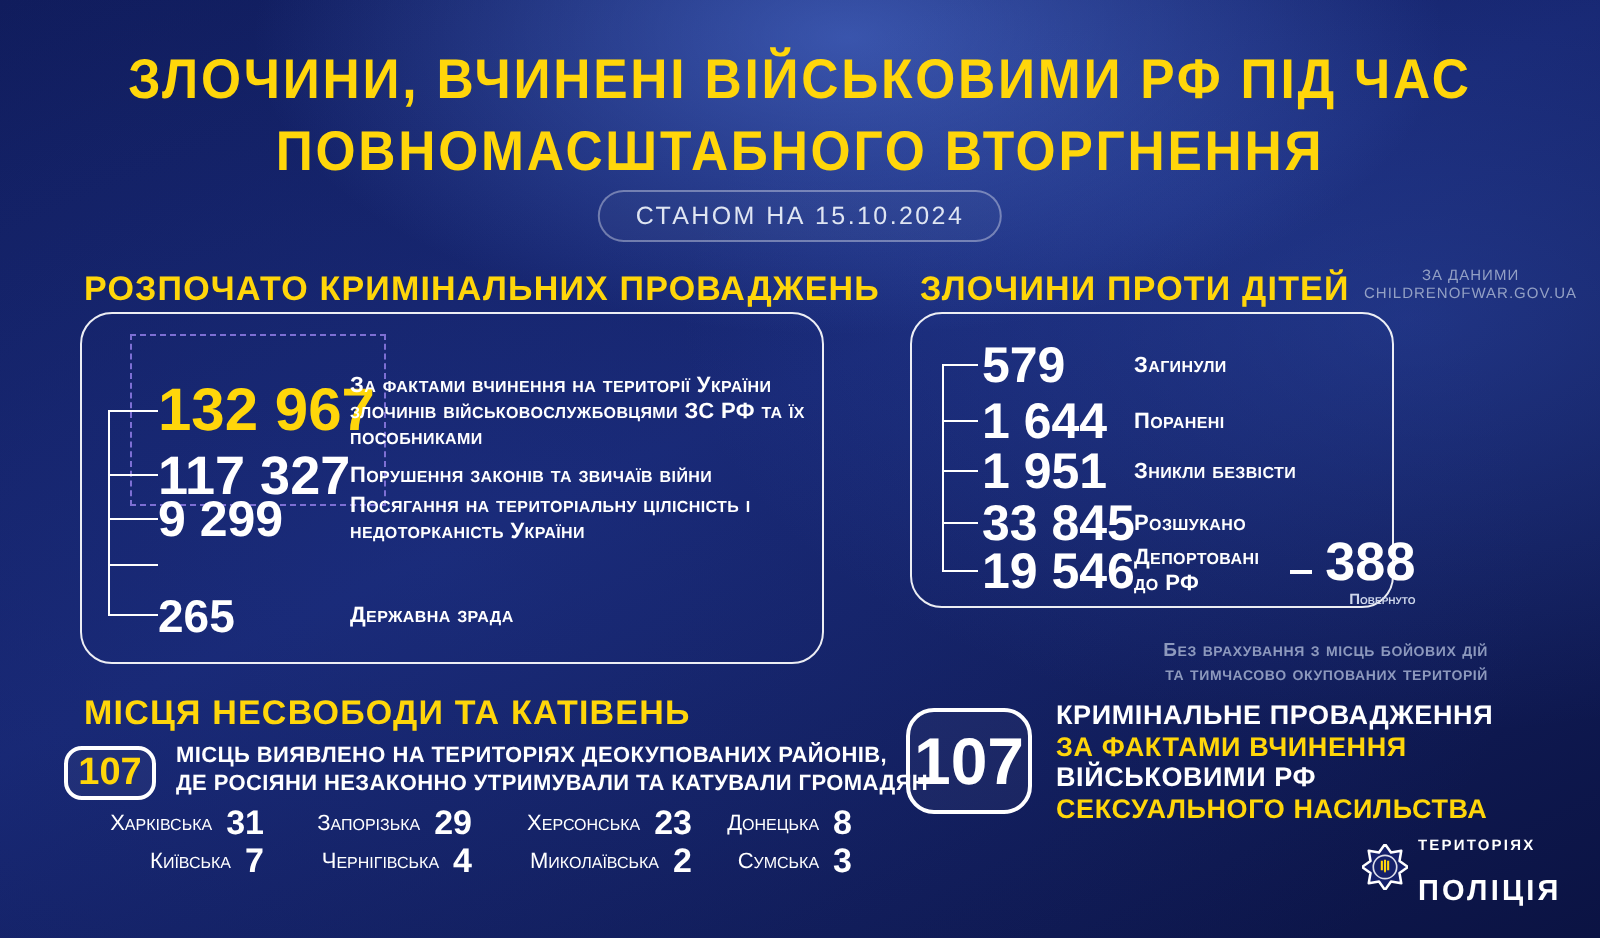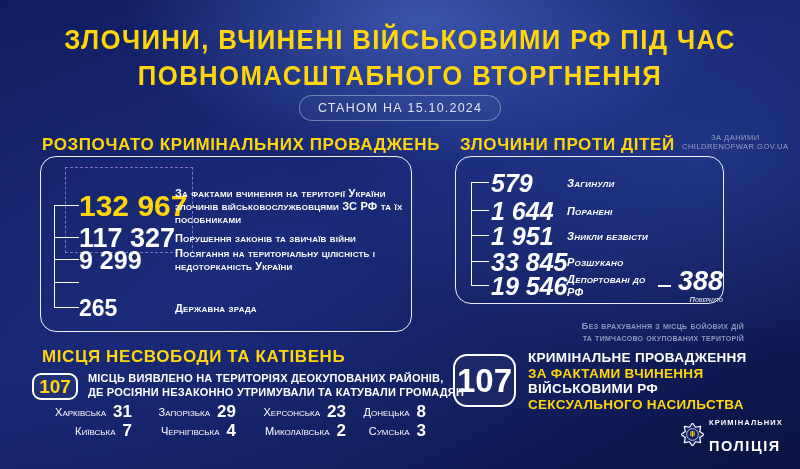--- a/index.html
+++ b/index.html
@@ -28,21 +28,21 @@
 
   
   .sec-header { font-weight:bold; font-size:17px; letter-spacing:.6px; color:#ffd60a; white-space:nowrap; }
   #proc-header { left:42px; top:135px;text-align:right; }
   #children-header { left:460px; top:135px; }
   #children-source { left:682px; top:133px; font-size:7.5px; letter-spacing:.5px; line-height:9px;text-align:center; }
 
   
   .stat-box { border:1.5px solid rgba(255,255,255,.92); border-radius:16px; }
   #proc-box { left:40px; top:156px; width:372px; height:176px; }
-  #children-box { left:455px; top:156px; width:269px; height:148px;font-style:italic; }
+  #children-box { left:455px; top:156px; width:242px; height:148px; }
 
   .dashed-rect { border:1.5px dashed #7d6fd4; pointer-events:none; }
   #proc-dashed { left:24px; top:10px; width:128px; height:86px; }
 
   .vline { border-left:1.5px solid #fff; }
   .tick  { border-top:1.5px solid #fff; }
 
   .stat-row { display:flex; align-items:center; }
   .stat-num { font-weight:bold; color:#fff; white-space:nowrap; }
   .stat-label { font-variant:small-caps; font-weight:bold; font-size:11px;
@@ -235,18 +235,18 @@
 
   <div class="abs" id="police-logo">
     <span>
       <svg width="23" height="23" viewBox="0 0 22 22">
         <polygon points="11,0 13.87,4.07 18.78,3.22 17.93,8.13 22,11 17.93,13.87 18.78,18.78 13.87,17.93 11,22 8.13,17.93 3.22,18.78 4.07,13.87 0,11 4.07,8.13 3.22,3.22 8.13,4.07" fill="#14206a" stroke="#ffffff" stroke-width="1.2" stroke-linejoin="round"></polygon>
         <circle cx="11" cy="11" r="5.6" fill="none" stroke="#ffffff" stroke-width="0.8" opacity="0.85"></circle>
         <path d="M9,8 h1 v4.5 h-1 z M10.5,7.5 h1 v5.5 l-0.5,0.9 l-0.5,-0.9 z M12,8 h1 v4.5 h-1 z" fill="#ffd60a"></path>
       </svg>
     </span>
     <span id="police-text">
-      <div id="police-line1">КРИМІНАЛЬНИХ</div>
+      <div id="police-line1">ТЕРИТОРІЯХ</div>
       <div id="police-line2">ПОЛІЦІЯ</div>
     </span>
   </div>
 
 </div>
 
 </body></html>

